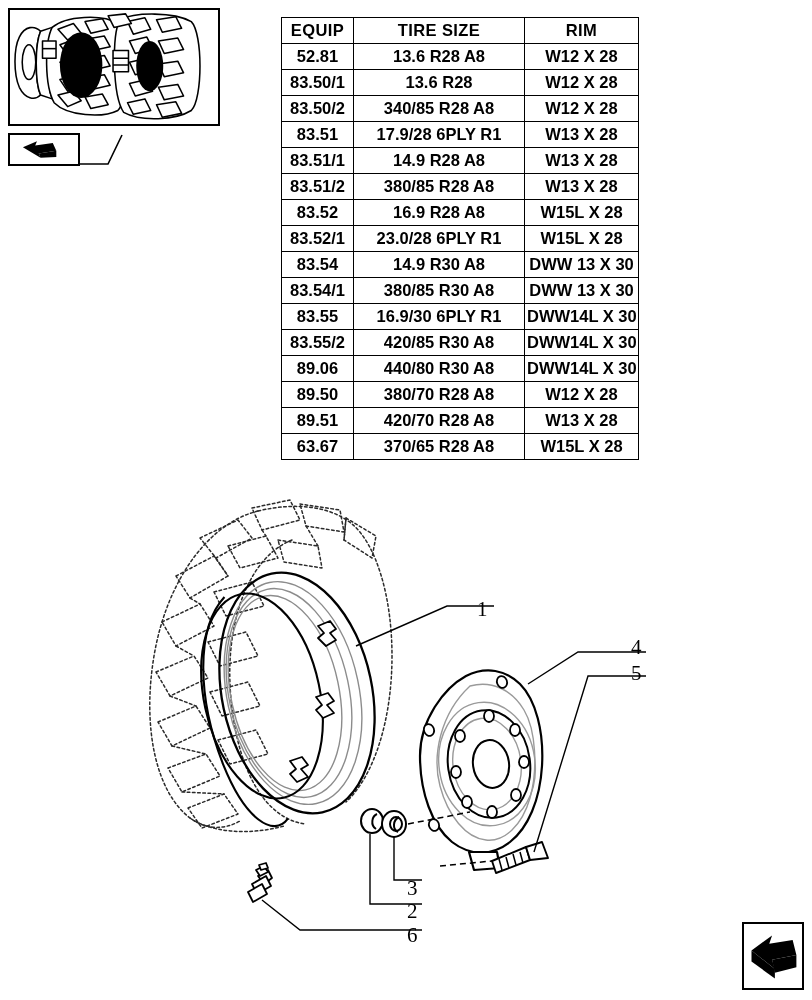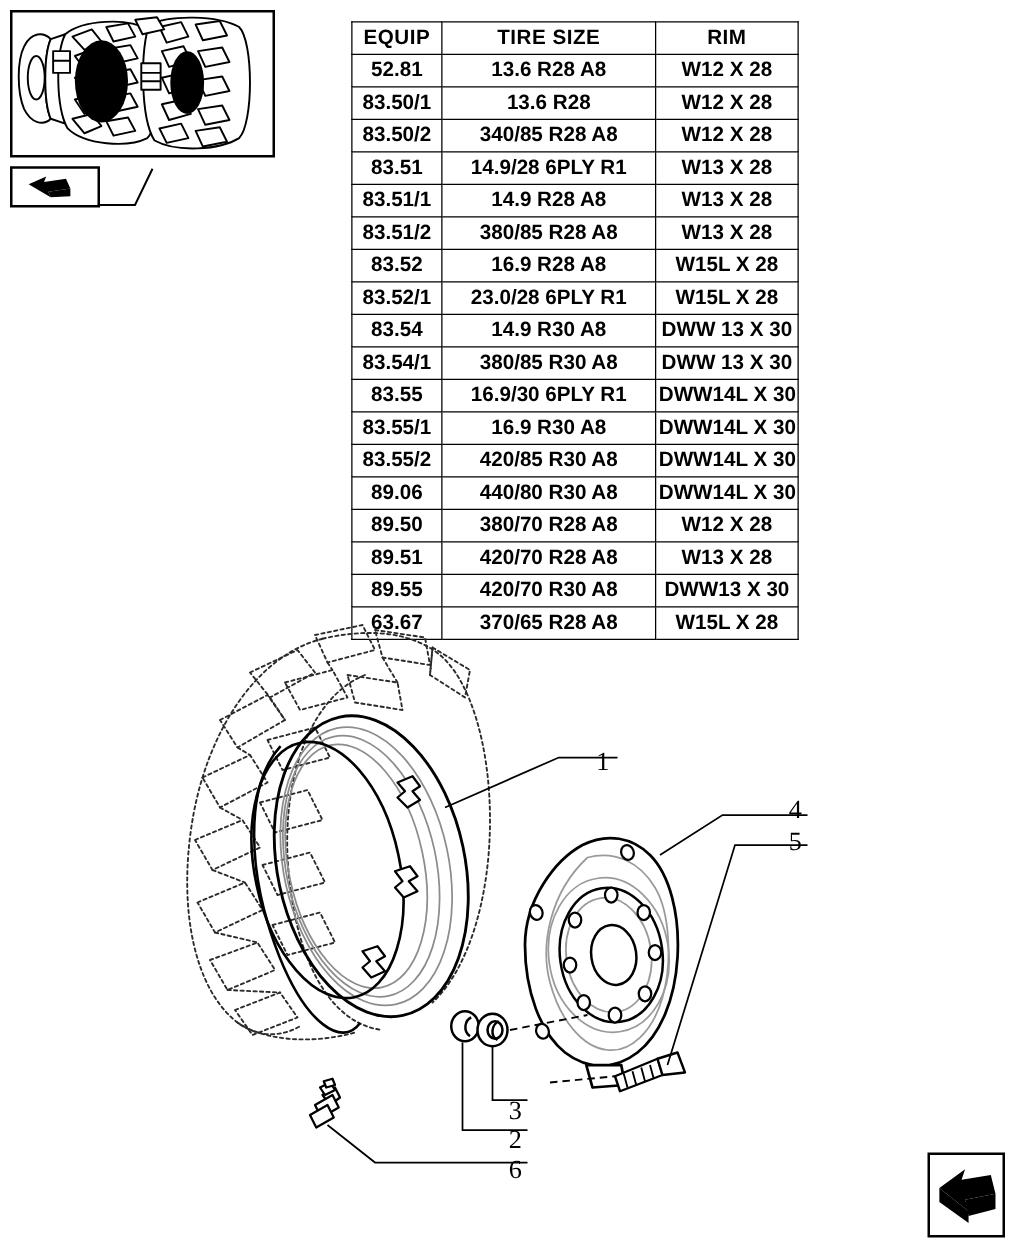--- a/index.html
+++ b/index.html
@@ -212,21 +212,21 @@
           <td>13.6 R28</td>
           <td>W12 X 28</td>
         </tr>
         <tr>
           <td>83.50/2</td>
           <td>340/85 R28 A8</td>
           <td>W12 X 28</td>
         </tr>
         <tr>
           <td>83.51</td>
-          <td>14.9/28 6PLY R1</td>
+          <td>17.9/28 6PLY R1</td>
           <td>W13 X 28</td>
         </tr>
         <tr>
           <td>83.51/1</td>
           <td>14.9 R28 A8</td>
           <td>W13 X 28</td>
         </tr>
         <tr>
           <td>83.51/2</td>
           <td>380/85 R28 A8</td>
@@ -251,48 +251,38 @@
           <td>83.54/1</td>
           <td>380/85 R30 A8</td>
           <td>DWW 13 X 30</td>
         </tr>
         <tr>
           <td>83.55</td>
           <td>16.9/30 6PLY R1</td>
           <td>DWW14L X 30</td>
         </tr>
         <tr>
-          <td>83.55/1</td>
-          <td>16.9 R30 A8</td>
-          <td>DWW14L X 30</td>
-        </tr>
-        <tr>
           <td>83.55/2</td>
           <td>420/85 R30 A8</td>
           <td>DWW14L X 30</td>
         </tr>
         <tr>
           <td>89.06</td>
           <td>440/80 R30 A8</td>
           <td>DWW14L X 30</td>
         </tr>
         <tr>
           <td>89.50</td>
           <td>380/70 R28 A8</td>
           <td>W12 X 28</td>
         </tr>
         <tr>
           <td>89.51</td>
           <td>420/70 R28 A8</td>
           <td>W13 X 28</td>
-        </tr>
-        <tr>
-          <td>89.55</td>
-          <td>420/70 R30 A8</td>
-          <td>DWW13 X 30</td>
         </tr>
         <tr>
           <td>63.67</td>
           <td>370/65 R28 A8</td>
           <td>W15L X 28</td>
         </tr>
       </tbody>
   </table>
 </div>
 

